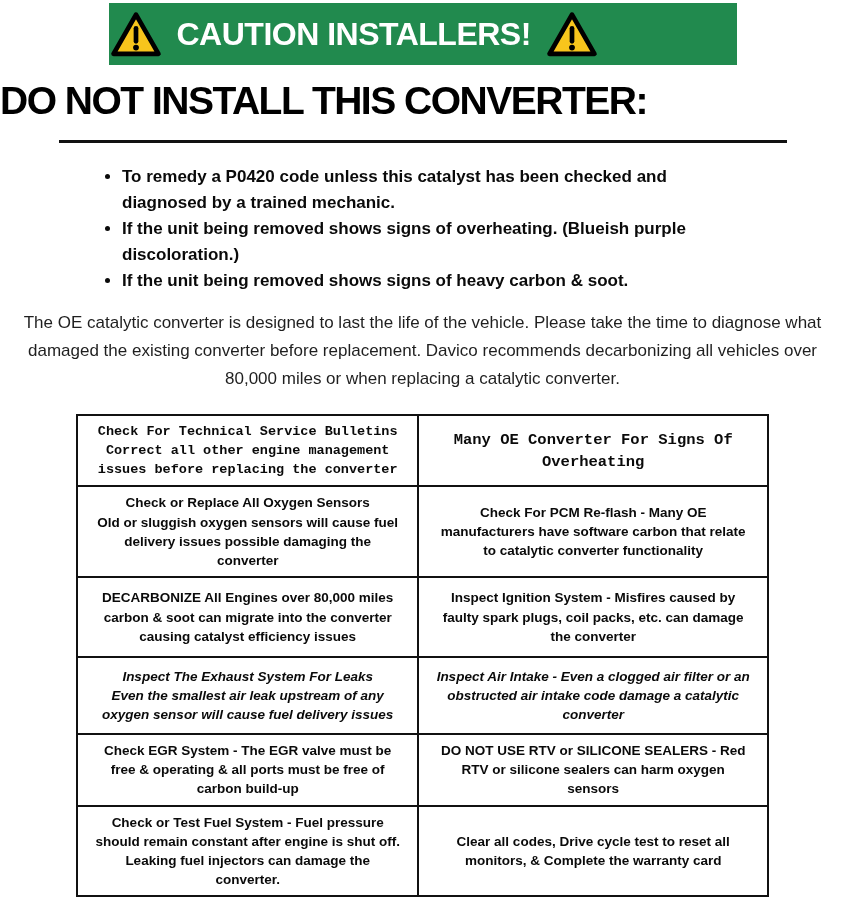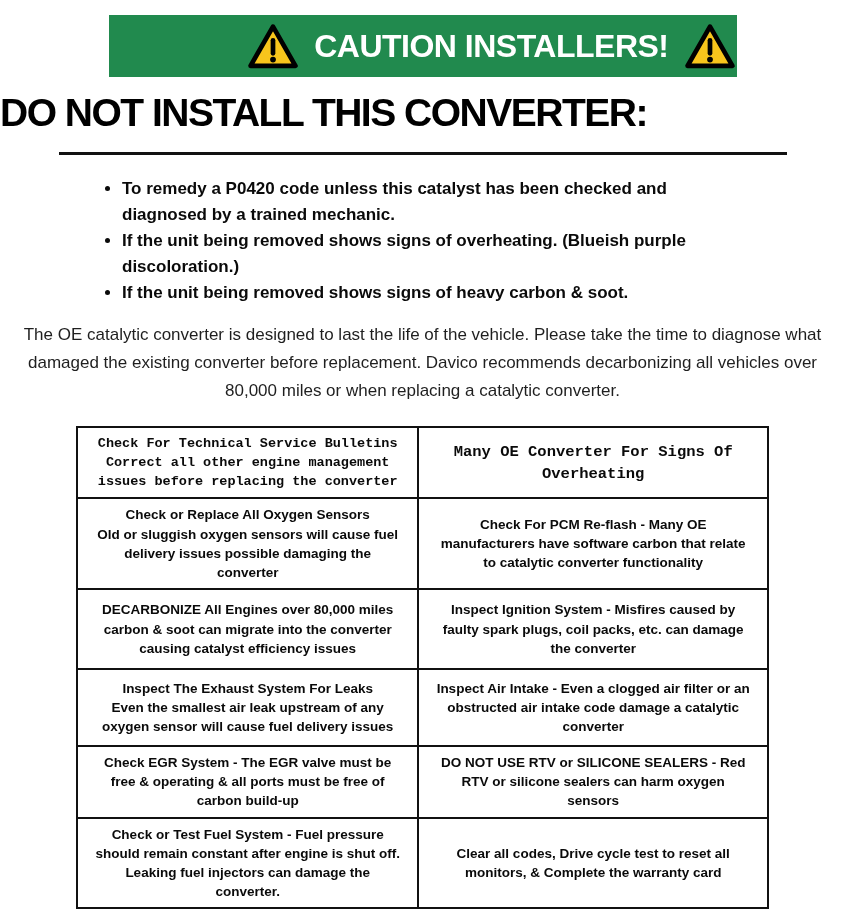--- a/index.html
+++ b/index.html
@@ -12,25 +12,25 @@
     background: #ffffff;
     font-family: "Liberation Sans", sans-serif;
     color: #000000;
     overflow: hidden;
   }
 
   
   .banner {
     width: 628px;
     height: 62px;
-    margin: 15px auto 0 auto;
+    margin: 3px auto 0 auto;
     background: #218a4e;
     display: flex;
     align-items: center;
-    justify-content: flex-end;
+    justify-content: flex-start;
     gap: 14px;
   }
   .banner-label {
     color: #ffffff;
     font-size: 32px;
     font-weight: 700;
     letter-spacing: -0.5px;
     white-space: nowrap;
   }
   .warn-icon { width: 54px; height: 47px; display: block; }
@@ -104,21 +104,21 @@
     border: 2.5px solid #111111;
     vertical-align: middle;
     text-align: center;
     padding: 6px 16px;
   }
   .keys-table td.col-left  { width: 49.4%; }
   .keys-table td.col-right { width: 50.6%; }
   .keys-table tr:nth-child(1) td { height: 58px; font-family: Liberation Mono, monospace; }
   .keys-table tr:nth-child(2) td { height: 80px; }
   .keys-table tr:nth-child(3) td { height: 80px; }
-  .keys-table tr:nth-child(4) td { height: 77px; }
+  .keys-table tr:nth-child(4) td { height: 77px; font-style: italic; }
   .keys-table tr:nth-child(5) td { height: 68px; }
   .keys-table tr:nth-child(6) td { height: 76px; }
   .cell-text {
     font-size: 13.5px;
     font-weight: 700;
     line-height: 1.42;
     color: #0a0a0a;
     white-space: pre-line;
   }
   .cell-text.cell-lg { font-size: 15.5px; }

